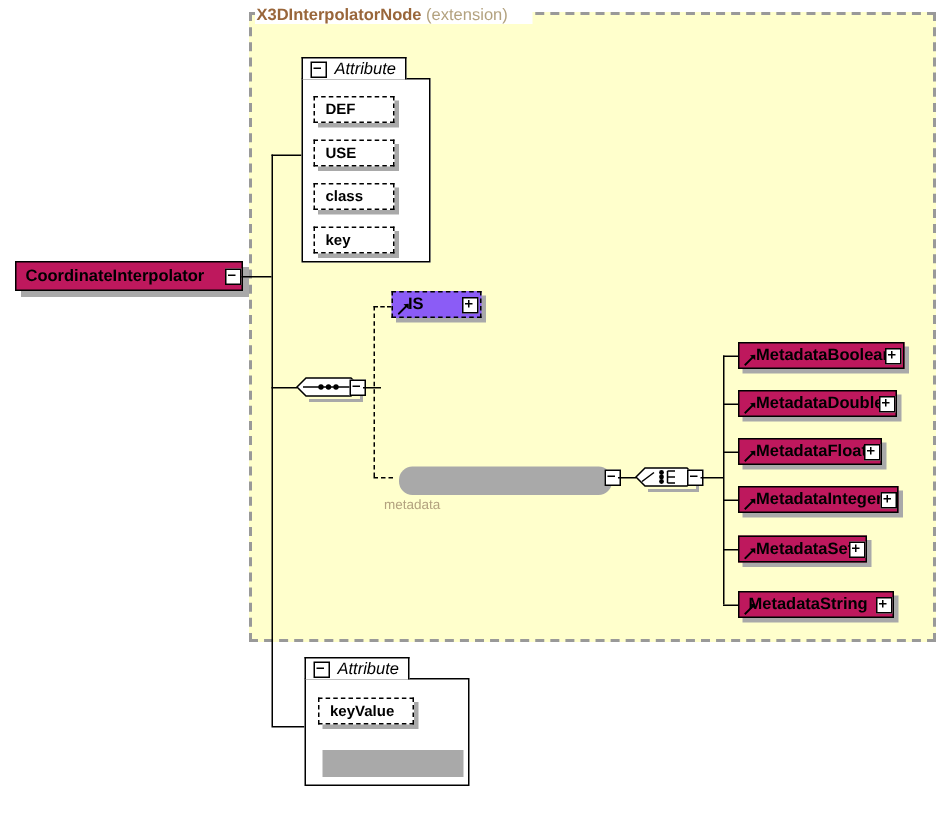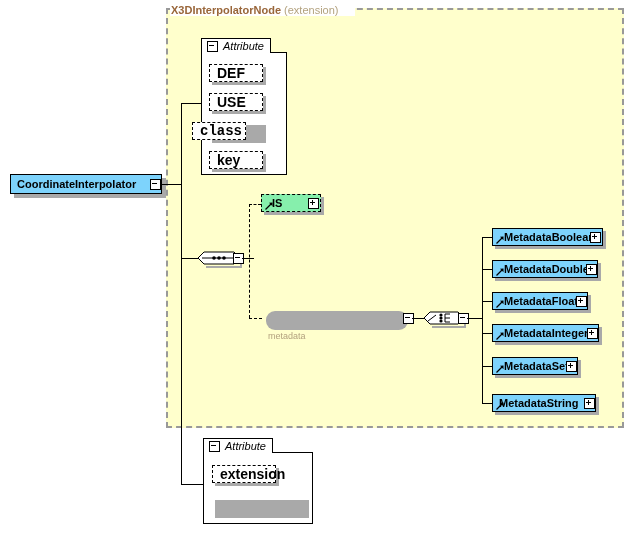--- a/index.html
+++ b/index.html
@@ -32,29 +32,29 @@
   .ln{position:absolute;background:#000000;}
   .ln.h{height:1px;}
   .ln.v{width:1px;}
   .dln{position:absolute;}
   .dln.h{border-top:1px dashed #000;height:0;}
   .dln.v{border-left:1px dashed #000;width:0;}
 
   
   .nodebox{
     position:absolute;box-sizing:border-box;
-    background:#7dd3fc;border:1px solid #000000;
+    background:#be185d;border:1px solid #000000;
     display:flex;align-items:center;
     font-size:11px;font-weight:bold;color:#000000;
     white-space:nowrap;
   }
   .shadow{
     position:absolute;background:#a9a9a9;z-index:0;
   }
-  .nodebox.dashed{border:1px dashed #000000;background:#86efac;}
+  .nodebox.dashed{border:1px dashed #000000;background:#8b5cf6;}
   .nodebox.rounded{border-radius:9px;border:1px dashed #000000;font-weight:normal;}
   .nodebox .lbl{padding-left:6px;padding-right:4px;}
 
   
   .pm{
     width:9px;height:9px;border:1px solid #000;background:#fff;
     position:relative;flex:0 0 auto;
   }
   .pm:before{
     content:"";position:absolute;left:1px;top:3px;width:5px;height:1px;background:#000;
@@ -79,21 +79,21 @@
     position:absolute;box-sizing:border-box;
     background:#ffffff;border:1px solid #000000;border-bottom:none;
     display:flex;align-items:center;gap:5px;
     padding-left:5px;
     font-size:11px;font-style:italic;color:#000;
   }
   .attr-item{
     position:absolute;box-sizing:border-box;
     background:#ffffff;border:1px dashed #000000;
     display:flex;align-items:center;
-    font-size:14px;font-weight:bold;color:#000;
+    font-size:10px;font-weight:bold;color:#000;
     white-space:nowrap;padding-left:7px;
   }
 
   
   .comp{
     position:absolute;
   }
   .caption{
     position:absolute;font-size:9px;color:#b3a27f;white-space:nowrap;
   }
@@ -138,21 +138,21 @@
   <div class="attr-item" style="left:209px;top:64px;width:54px;height:18px;">
     <span>DEF</span>
   </div>
 
   <div class="shadow" style="left:212px;top:96px;width:54px;height:18px;"></div>
   <div class="attr-item" style="left:209px;top:93px;width:54px;height:18px;">
     <span>USE</span>
   </div>
 
   <div class="shadow" style="left:212px;top:125px;width:54px;height:18px;"></div>
-  <div class="attr-item" style="left:192px;top:122px;width:54px;height:18px;font-family:Liberation Mono, monospace;">
+  <div class="attr-item" style="left:209px;top:122px;width:54px;height:18px;">
     <span>class</span>
   </div>
 
   <div class="shadow" style="left:212px;top:154px;width:54px;height:18px;"></div>
   <div class="attr-item" style="left:209px;top:151px;width:54px;height:18px;">
     <span>key</span>
   </div>
 
   <div class="comp" style="left:196px;top:245px;">
     <svg width="52" height="26" viewBox="0 0 52 26">
@@ -177,21 +177,21 @@
     <span class="lbl" style="padding-left:10px;">IS</span>
     <svg class="refarrow" width="8" height="8" viewBox="0 0 8 8" style="left:3px;bottom:1px;">
       <line x1="0.5" y1="7.5" x2="6.5" y2="1.5" stroke="#000" stroke-width="1.2"></line>
       <polygon points="7.5,0.5 7.5,4.2 4.0,0.8" fill="#000"></polygon>
     </svg>
   </div>
   <div class="pm-free plus" style="left:308px;top:198px;"></div>
 
   <div class="shadow" style="left:266px;top:311px;width:142px;height:19px;border-radius:9px;"></div>
   <div class="pm-free" style="left:403px;top:313px;"></div>
-  <div class="caption" style="left:268px;top:331px;text-align:right;">metadata</div>
+  <div class="caption" style="left:256px;top:331px;text-align:right;">metadata</div>
 
   <div class="ln h" style="left:412px;top:318px;width:12px;"></div>
 
   <div class="comp" style="left:422px;top:305px;">
     <svg width="50" height="26" viewBox="0 0 50 26">
       <polygon points="8,7 36,7 42,13 36,19 8,19 2,13" fill="#ffffff" stroke="#000000" stroke-width="1"></polygon>
       <polygon points="10,21 44,21 44,23 10,23" fill="#a9a9a9"></polygon>
       <polygon points="42,13 44,15 44,21 42,21" fill="#a9a9a9"></polygon>
       <line x1="6" y1="16" x2="14" y2="10" stroke="#000" stroke-width="1"></line>
       <circle cx="19" cy="10" r="1.6" fill="#000"></circle>
@@ -275,18 +275,18 @@
   <div class="pm-free plus" style="left:584px;top:398px;"></div>
 
   <div class="attr-box" style="left:203px;top:452px;width:110px;height:72px;"></div>
   <div class="attr-tab" style="left:203px;top:438px;width:70px;height:15px;">
     <span class="pm"></span>
     <span>Attribute</span>
   </div>
 
   <div class="shadow" style="left:215px;top:468px;width:64px;height:18px;"></div>
   <div class="attr-item" style="left:212px;top:465px;width:64px;height:18px;">
-    <span>extension</span>
+    <span>keyValue</span>
   </div>
 
   <div class="shadow" style="left:215px;top:500px;width:94px;height:18px;"></div>
 
 </div>
 
 </body></html>

